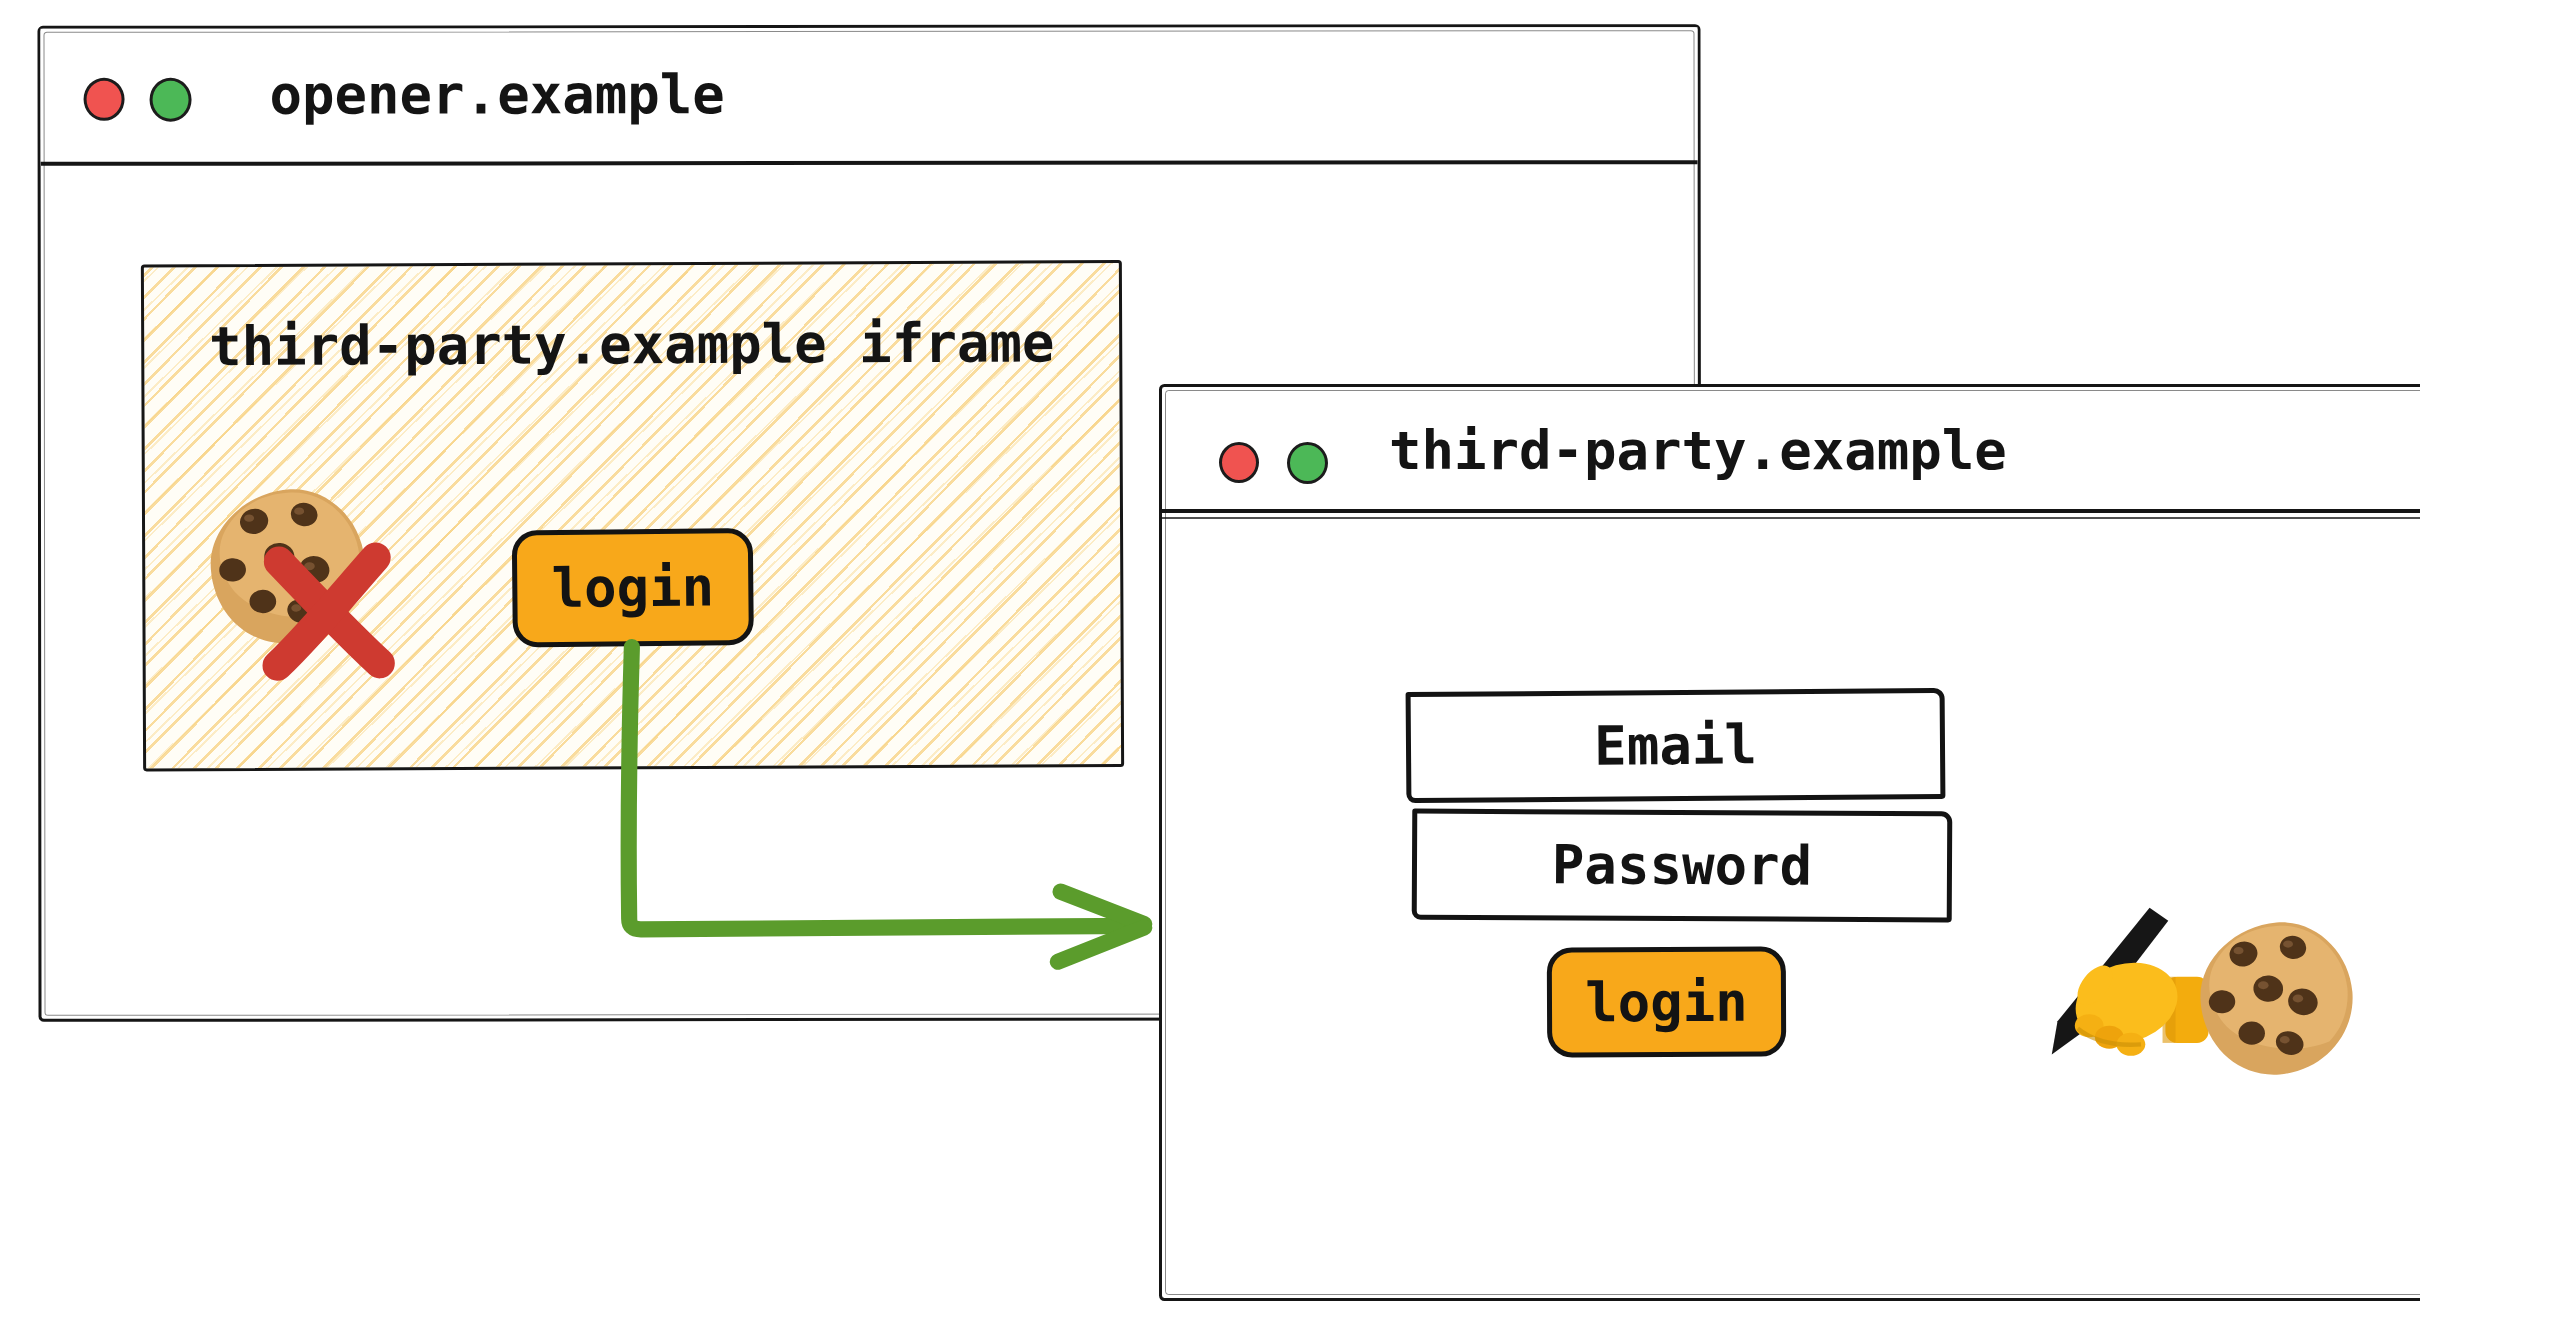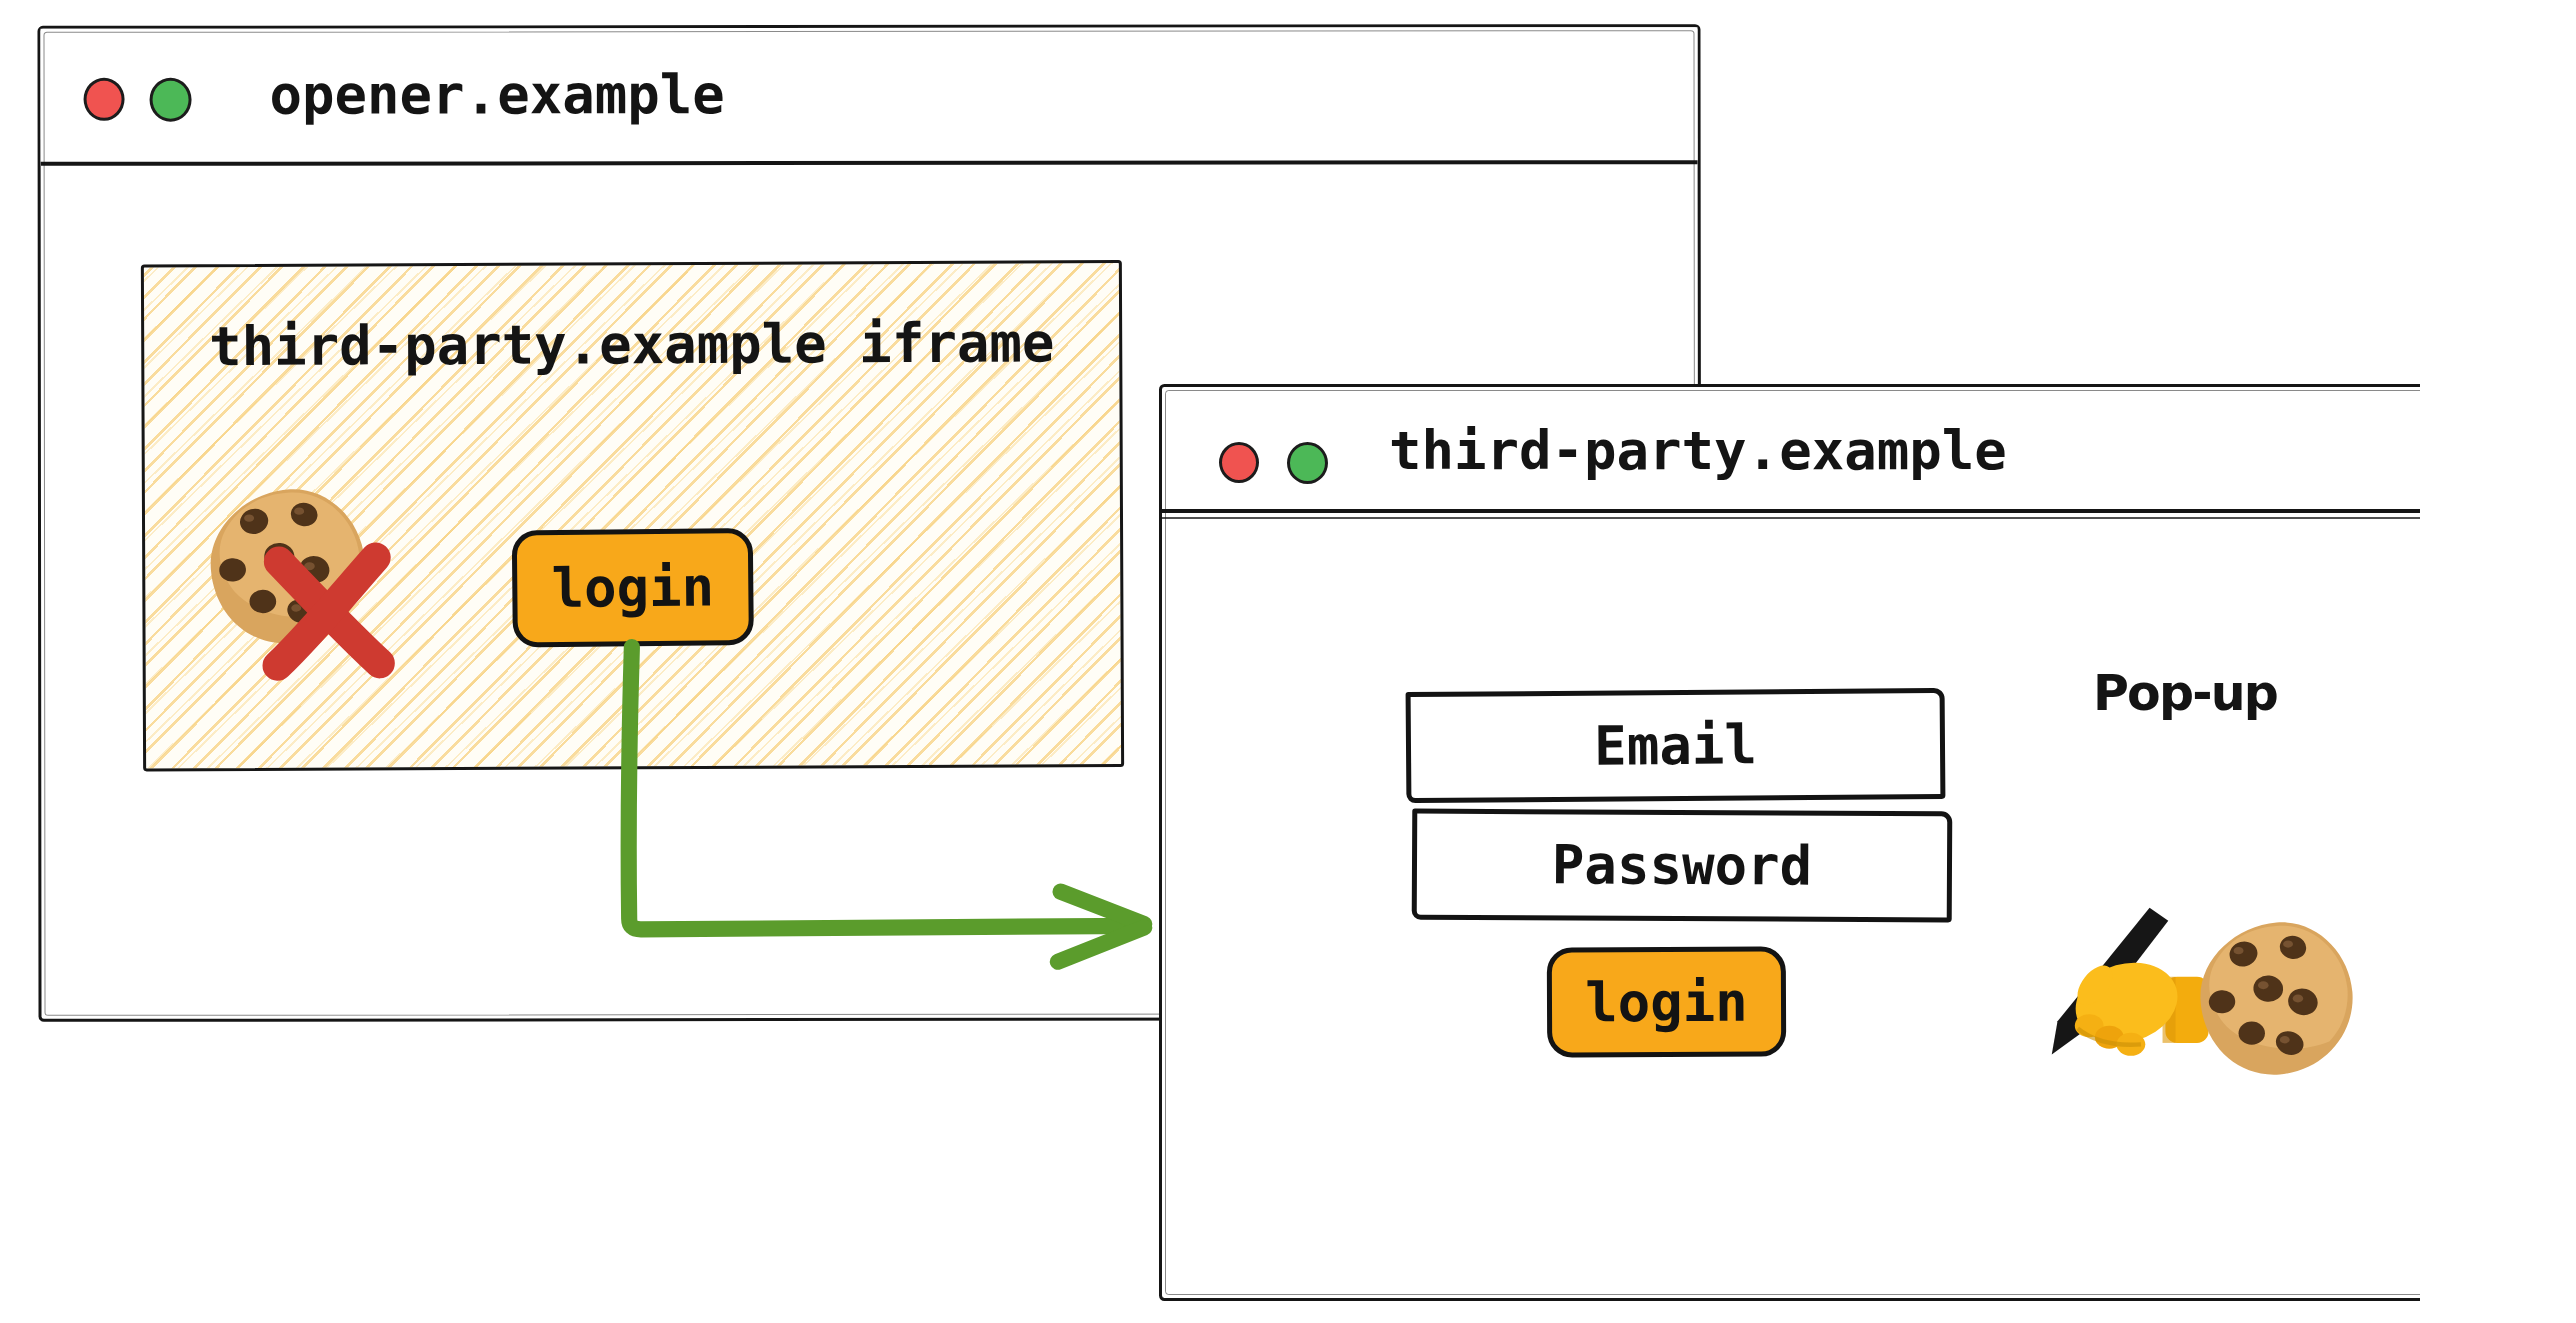--- a/index.html
+++ b/index.html
@@ -162,21 +162,20 @@
       <span class="light popup-light-green"></span>
       <span class="popup-title mono">third-party.example</span>
     </div>
 
     <div class="field field-email mono">Email</div>
 
     <div class="field field-password mono">Password</div>
 
     <button class="login-btn popup-login mono">login</button>
 
-    <div class="popup-annotation sans">Pop-up</div>
 
     <div class="hand-wrap">
       <svg class="icon-svg" viewBox="0 0 208 200" width="187" height="180">
           <use href="#sym-hand"></use>
         </svg>
     </div>
 
     <div class="popup-cookie">
       <svg class="icon-svg" viewBox="0 0 184 184" width="165" height="165">
           <use href="#sym-cookie"></use>

